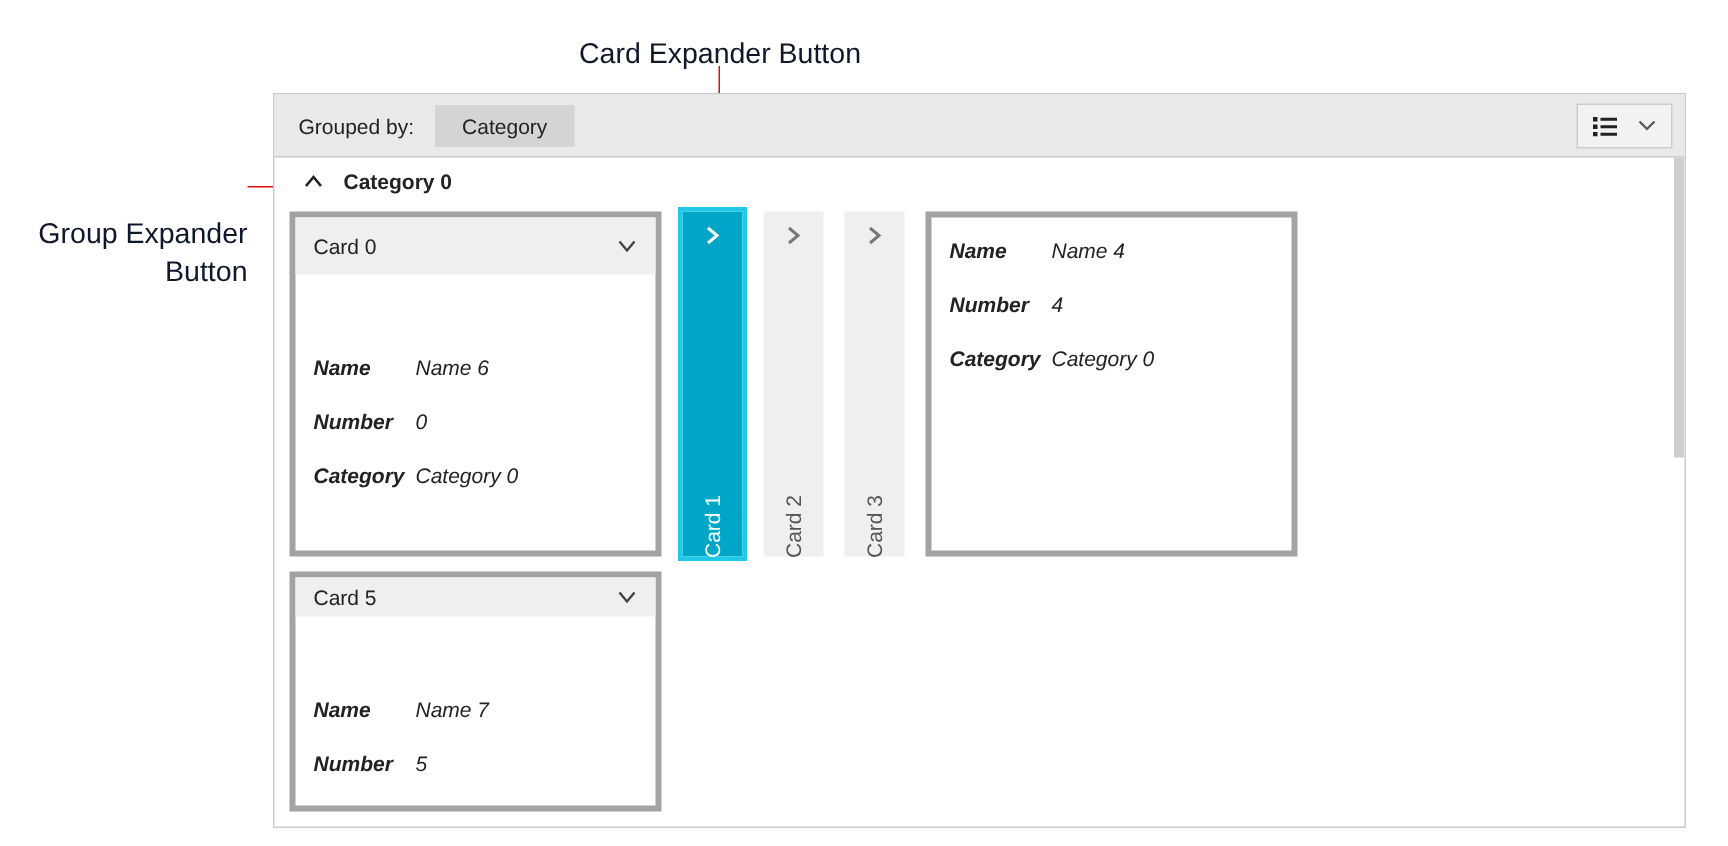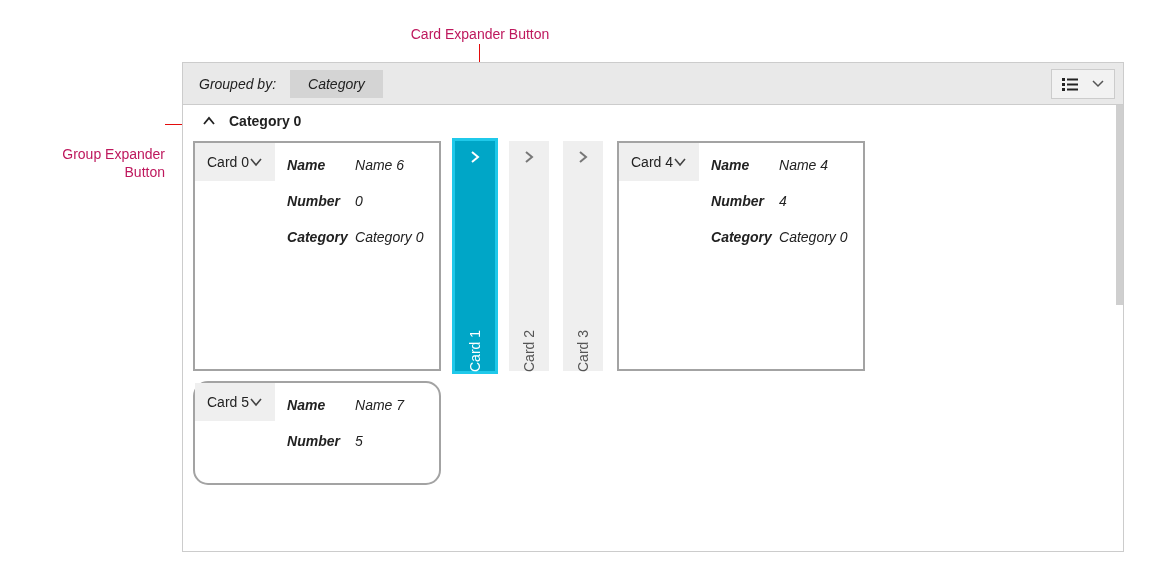--- a/index.html
+++ b/index.html
@@ -9,22 +9,22 @@
     font-family: "Segoe UI", Arial, sans-serif;
     font-size: 14px;
     color: #222;
     background: #fff;
     width: 1152px;
     height: 564px;
     position: relative;
   }
   .annotation {
     position: absolute;
-    color: #be185d;
-    font-size: 14px;
+    color: #0f172a;
+    font-size: 19px;
     text-align: center;
     line-height: 1.3;
   }
   .annotation-line {
     position: absolute;
     background: #e30c0c;
   }
   .annotation-dot {
     position: absolute;
     width: 6px;
@@ -45,21 +45,20 @@
   }
 
   .toolbar {
     height: 42px;
     background: #e9e9e9;
     border-bottom: 1px solid #ccc;
     display: flex;
     align-items: center;
     padding: 0 10px;
     position: relative;
-    font-style: italic;
   }
   .grouped-label {
     margin-left: 6px;
     margin-right: 14px;
   }
   .category-chip {
     background: #d4d4d4;
     padding: 6px 18px;
     font-size: 14px;
   }
@@ -107,24 +106,25 @@
   .cards-row {
     display: flex;
     align-items: stretch;
     gap: 14px;
     padding: 4px 10px 10px 10px;
     flex-wrap: wrap;
   }
 
   .card {
     width: 248px;
-    border: 2px solid #a3a3a3;
+    border: 4px solid #a3a3a3;
     background: #fff;
     display: flex;
-    flex-direction: row;
+    flex-direction: column;
+    gap: 40px;
   }
   .card-header {
     height: 38px;
     background: #efefef;
     display: flex;
     align-items: center;
     justify-content: space-between;
     padding: 0 12px;
   }
   .card-body {
@@ -137,21 +137,21 @@
     font-style: italic;
   }
   .field-label {
     width: 68px;
     font-weight: 600;
   }
   .field-value {
     font-weight: 400;
   }
   .card.h-tall { height: 230px; }
-  .card.h-short { height: 104px; border-radius: 15px; }
+  .card.h-short { height: 160px; }
 
   .collapsed-card {
     width: 40px;
     height: 230px;
     background: #efefef;
     position: relative;
     display: flex;
     flex-direction: column;
     align-items: center;
   }
@@ -298,28 +298,20 @@
       <div class="collapsed-card">
         <span class="expand-btn">
           <svg width="12" height="14" viewBox="0 0 12 14">
               <path class="chev-path" d="M3 2 L9 7 L3 12" stroke="#777" stroke-width="2" fill="none"></path>
             </svg>
         </span>
         <span class="vlabel">Card 3</span>
       </div>
 
       <div class="card h-tall">
-        <div class="card-header">
-          <span>Card 4</span>
-          <span>
-            <svg width="14" height="10" viewBox="0 0 14 10">
-                <path d="M2 2 L7 8 L12 2" stroke="#444" stroke-width="1.6" fill="none"></path>
-              </svg>
-          </span>
-        </div>
         <div class="card-body">
           <div class="field-row">
             <span class="field-label">Name</span>
             <span class="field-value">Name 4</span>
           </div>
           <div class="field-row">
             <span class="field-label">Number</span>
             <span class="field-value">4</span>
           </div>
           <div class="field-row">

